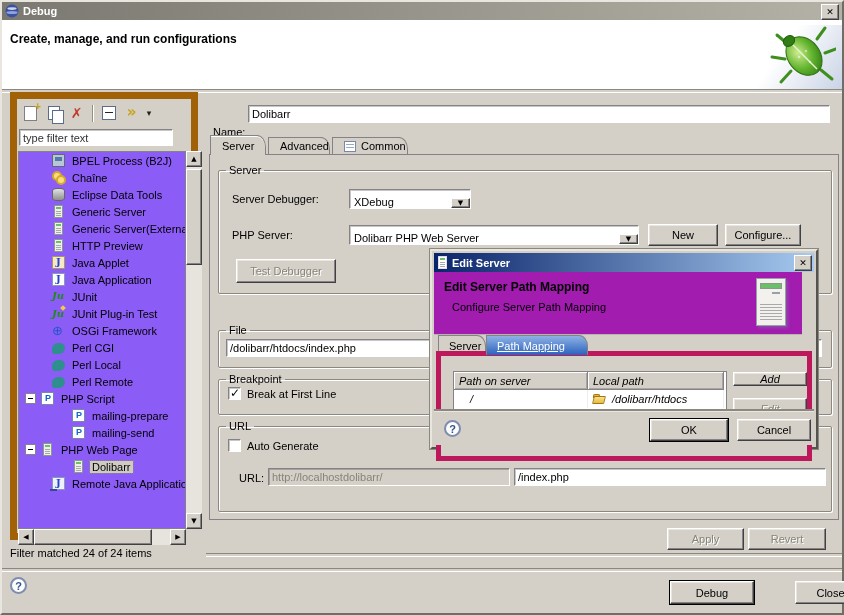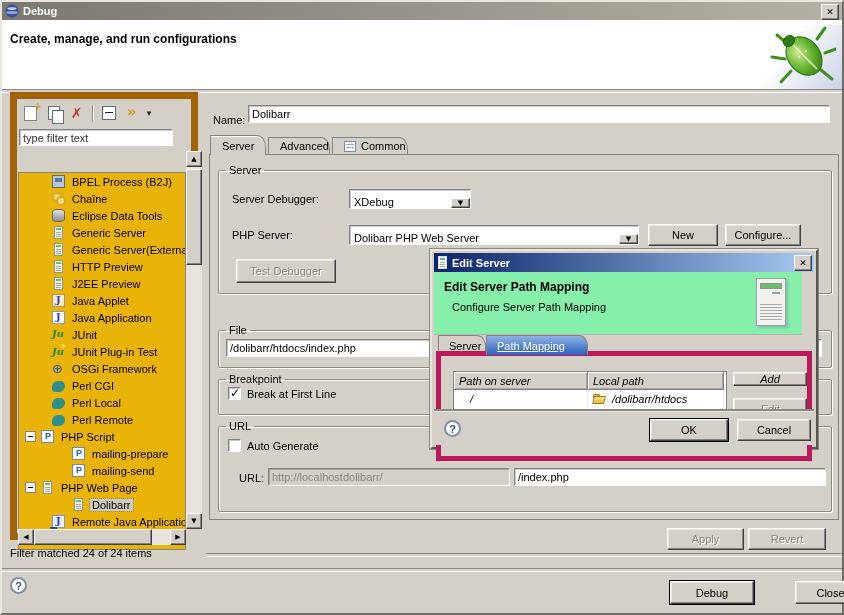--- a/index.html
+++ b/index.html
@@ -65,22 +65,22 @@
   .g-dup{width:10px;height:12px;background:#fff;border:1px solid #5a6b8c;position:relative;}
   .g-dup::before{content:"";position:absolute;left:3px;top:3px;width:10px;height:12px;background:#fff;border:1px solid #5a6b8c;}
   .g-del::after{content:"✗";color:#c0392b;font:bold 14px "DejaVu Sans",sans-serif;}
   .g-coll{width:12px;height:12px;background:#fff;border:1px solid #5a6b8c;position:relative;}
   .g-coll::after{content:"";position:absolute;left:2px;right:2px;top:5px;height:1px;background:#223;}
   .g-filt::after{content:"»";color:#c9a21b;font:bold 15px "DejaVu Sans",sans-serif;margin-top:-3px;}
   .g-menu{width:12px;}
   .g-menu::after{content:"▾";font:9px "DejaVu Sans",sans-serif;color:#222;}
 
   .treewrap{position:absolute;left:1px;top:52px;width:184px;height:394px;}
-  .tree{position:absolute;left:0;top:0;width:168px;height:378px;background:#eab308;overflow:hidden;
-    border:1px solid #848284;box-sizing:border-box;margin-top:21px;}
+  .tree{position:absolute;left:0;top:0;width:168px;height:378px;background:#8b5cf6;overflow:hidden;
+    border:1px solid #848284;box-sizing:border-box;}
   .trow{height:17px;display:flex;align-items:center;padding-left:33px;white-space:nowrap;}
   .trow.haskids{padding-left:6px;}
   .trow.child{padding-left:53px;}
   .tl{padding:0 2px;}
   .trow.sel .tl{background:#cfcbc2;outline:1px dotted #8a887f;}
   .exp{display:inline-block;width:9px;height:9px;background:#fff;border:1px solid #848284;
     position:relative;margin-right:5px;flex:none;box-sizing:content-box;}
   .exp::after{content:"";position:absolute;left:2px;right:2px;top:4px;height:1px;background:#000;}
 
   .ic{display:inline-block;width:13px;height:13px;margin-right:5px;position:relative;flex:none;box-sizing:border-box;}
@@ -130,21 +130,21 @@
 
   
   .dlg{position:absolute;left:428px;top:247px;width:388px;height:200px;background:#d4d0c8;
     border:2px solid;border-color:#e9e6df #55534e #55534e #e9e6df;box-shadow:0 0 0 1px #8a887f;
     z-index:50;box-sizing:border-box;}
   .dtb{position:absolute;left:2px;top:2px;right:2px;height:19px;
     background:linear-gradient(90deg,#0a246a,#a6caf0);display:flex;align-items:center;padding:0 3px;
     color:#fff;font-weight:bold;}
   .dtb .i-server{border-color:#dde;background:#fff;margin:0 5px 0 1px;}
   .dtb .xbtn{position:absolute;right:2px;top:2px;}
-  .dbanner{position:absolute;left:2px;top:21px;right:14px;height:62px;background:#86efac;border-bottom:1px solid #b9b5ac;}
+  .dbanner{position:absolute;left:2px;top:21px;right:14px;height:62px;background:#a21caf;border-bottom:1px solid #b9b5ac;}
   .dheading{position:absolute;left:10px;top:8px;font-size:12px;font-weight:bold;}
   .dsub{position:absolute;left:18px;top:29px;}
   .srv-big{position:absolute;right:16px;top:6px;width:28px;height:46px;background:#f2f1ed;
     border:1px solid #9aa0a8;box-shadow:2px 2px 3px rgba(120,130,160,.45);}
   .srv-big::before{content:"";position:absolute;left:3px;top:4px;right:3px;height:4px;background:#6bbf6b;border:1px solid #8a9a8a;}
   .srv-big::after{content:"";position:absolute;left:3px;right:3px;bottom:3px;height:18px;
     background:repeating-linear-gradient(#aaa 0 1px,transparent 1px 3px);}
   .srv-dash{position:absolute;right:22px;top:20px;width:8px;height:2px;background:#9aa0a8;}
   .dtab{position:absolute;top:84px;height:20px;border:1px solid #848284;border-bottom:none;
     border-top-right-radius:9px 11px;display:flex;align-items:center;padding:0 10px;background:#d4d0c8;box-sizing:border-box;}
@@ -251,24 +251,20 @@
           </div>
         <div class="trow">
             <span class="ic i-server"></span>
             <span class="tl">Generic Server(External La</span>
           </div>
         <div class="trow">
             <span class="ic i-server"></span>
             <span class="tl">HTTP Preview</span>
           </div>
         <div class="trow">
-            <span class="ic i-server"></span>
-            <span class="tl">J2EE Preview</span>
-          </div>
-        <div class="trow">
             <span class="ic i-japplet"></span>
             <span class="tl">Java Applet</span>
           </div>
         <div class="trow">
             <span class="ic i-java"></span>
             <span class="tl">Java Application</span>
           </div>
         <div class="trow">
             <span class="ic i-junit"></span>
             <span class="tl">JUnit</span>
@@ -328,21 +324,21 @@
       <div class="sbh">
         <span class="sbtn sb-lt" style="left:0;top:0;width:16px;height:16px;"></span>
         <span class="sthumb" style="left:16px;top:0;width:118px;height:16px;"></span>
         <span class="sbtn sb-rt" style="right:0;top:0;width:16px;height:16px;"></span>
       </div>
       <div class="sbcorner"></div>
     </div>
   </div>
   <div class="lstatus">Filter matched 24 of 24 items</div>
 
-  <span class="lbl" style="left:211px;top:112px;text-align:center;">Name:</span>
+  <span class="lbl" style="left:211px;top:124px;text-align:center;">Name:</span>
   <input class="inp" style="left: 246px; top: 103px; width: 582px; height: 18px;" value="Dolibarr">
 
   <div class="mtab active" style="left:208px;width:56px;">
     <span>Server</span>
   </div>
   <div class="mtab" style="left:266px;width:62px;">
     <span>Advanced</span>
   </div>
   <div class="mtab" style="left:330px;width:76px;">
     <span class="i-common"></span>

